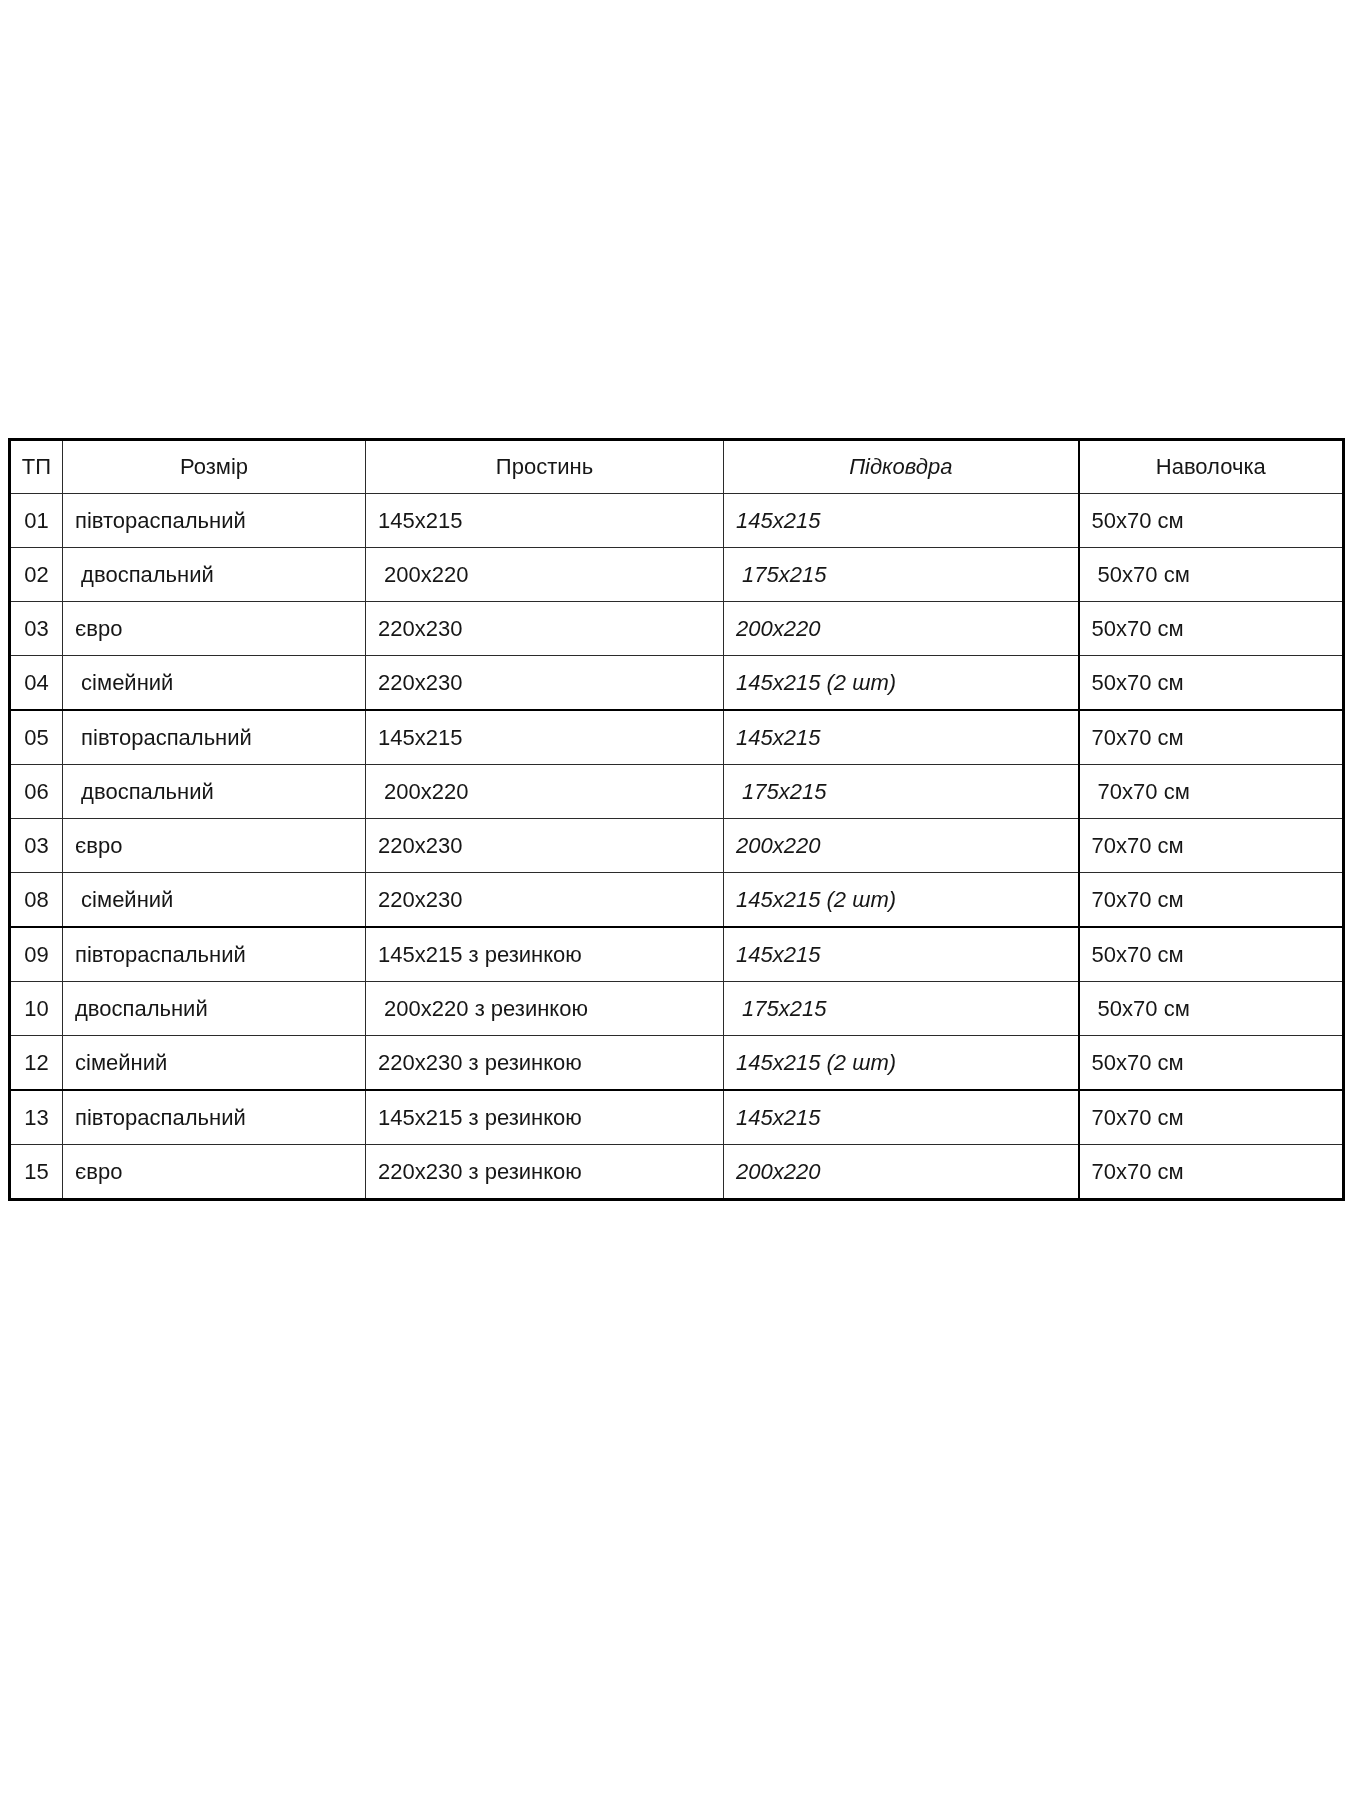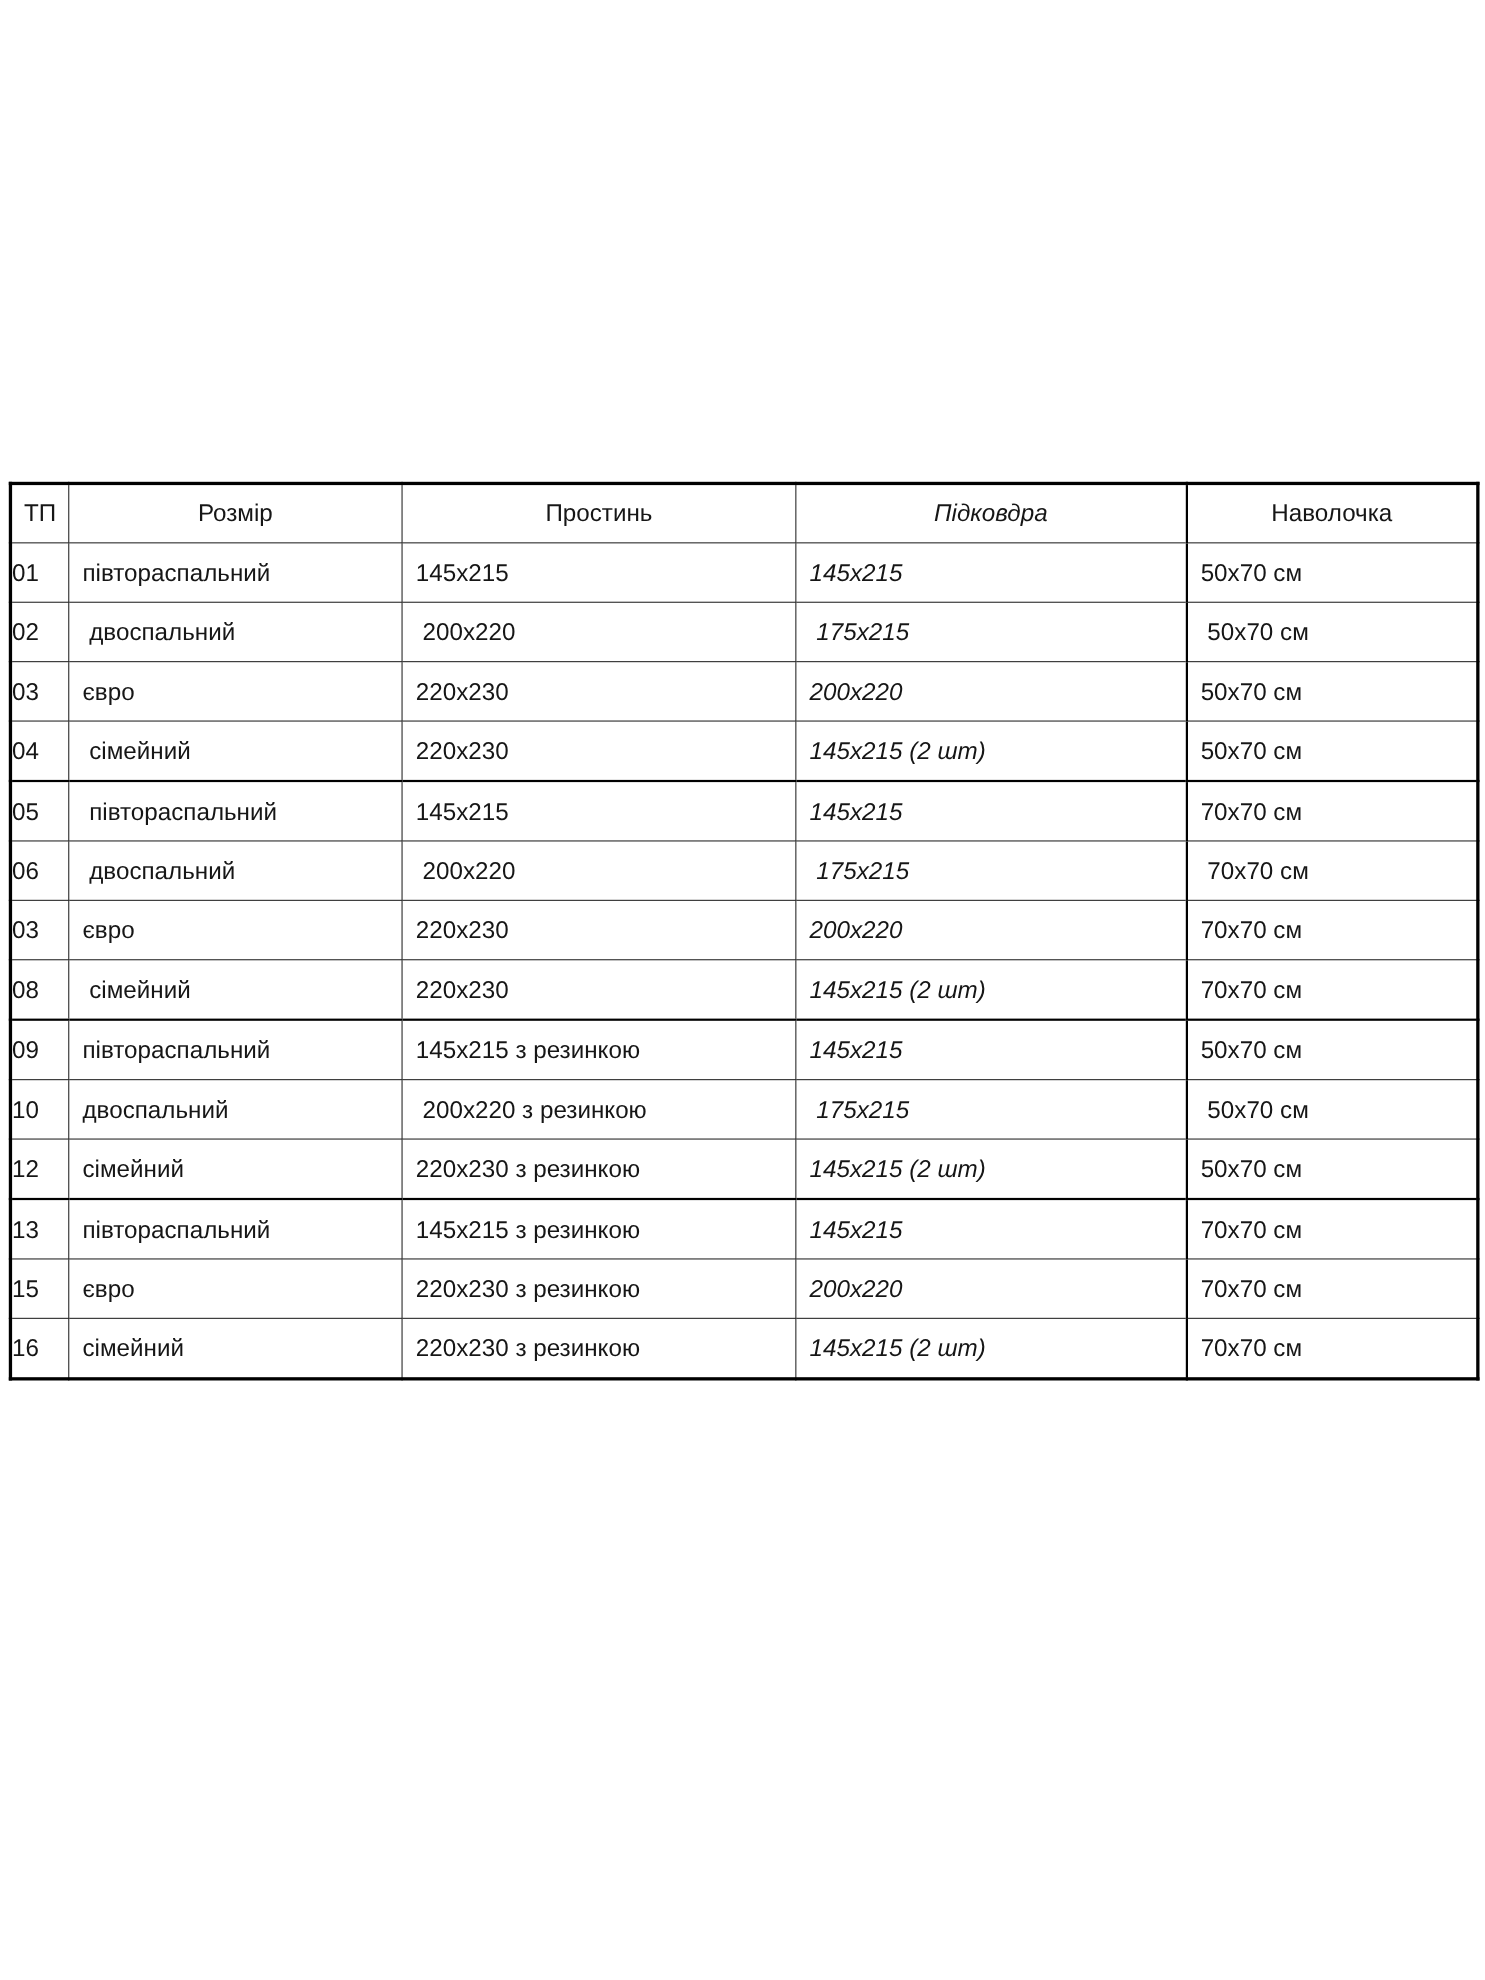--- a/index.html
+++ b/index.html
@@ -37,20 +37,21 @@
     height: 52px;
     text-align: center;
     padding: 0;
   }
   .size-table tbody td {
     height: 53px;
     padding: 0 0 0 12px;
     text-align: left;
   }
   .size-table tbody td.col-0 {
+    text-align: center;
     padding: 0;
   }
   
   .size-table th.col-3,
   .size-table td.col-3 {
     border-right-width: 2.2px;
     border-right-color: #000000;
     font-style: italic;
   }
   
@@ -164,21 +165,14 @@
         <td class="col-3">145x215</td>
         <td class="col-4">70x70 см</td>
       </tr>
       <tr>
         <td class="col-0">15</td>
         <td class="col-1">євро</td>
         <td class="col-2">220x230 з резинкою</td>
         <td class="col-3">200x220</td>
         <td class="col-4">70x70 см</td>
       </tr>
-      <tr>
-        <td class="col-0">16</td>
-        <td class="col-1">сімейний</td>
-        <td class="col-2">220x230 з резинкою</td>
-        <td class="col-3">145x215 (2 шт)</td>
-        <td class="col-4">70x70 см</td>
-      </tr>
     </tbody>
 </table>
 
 </body></html>

